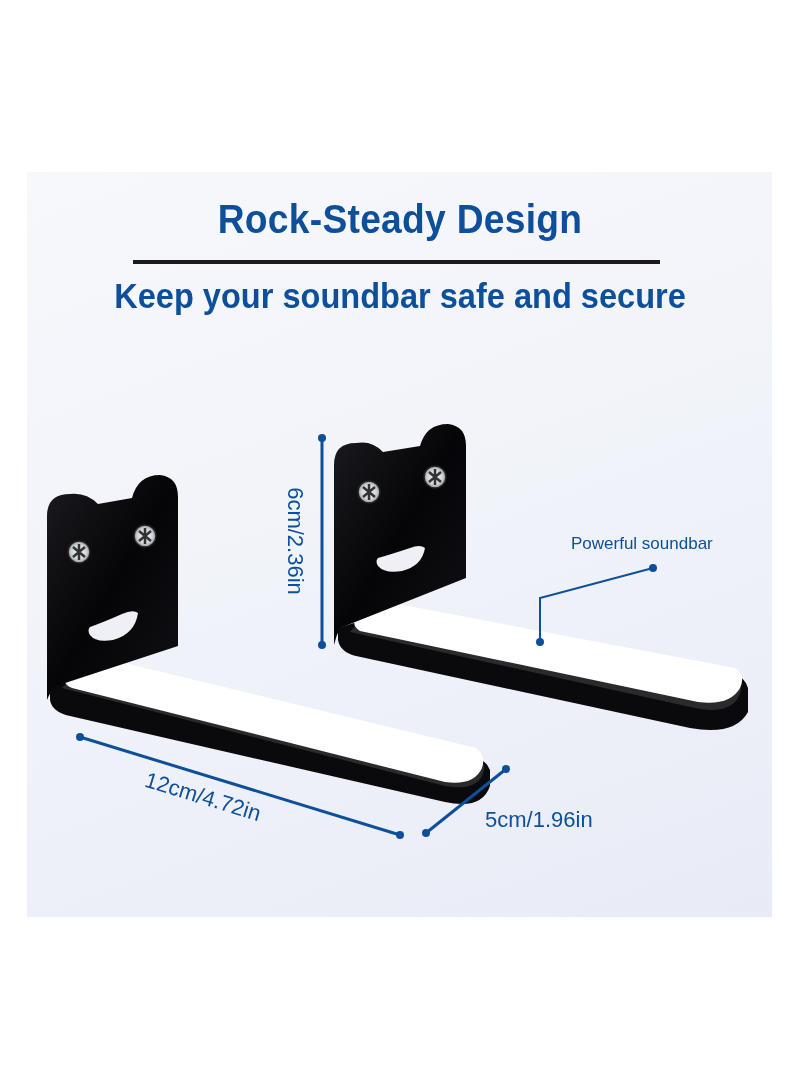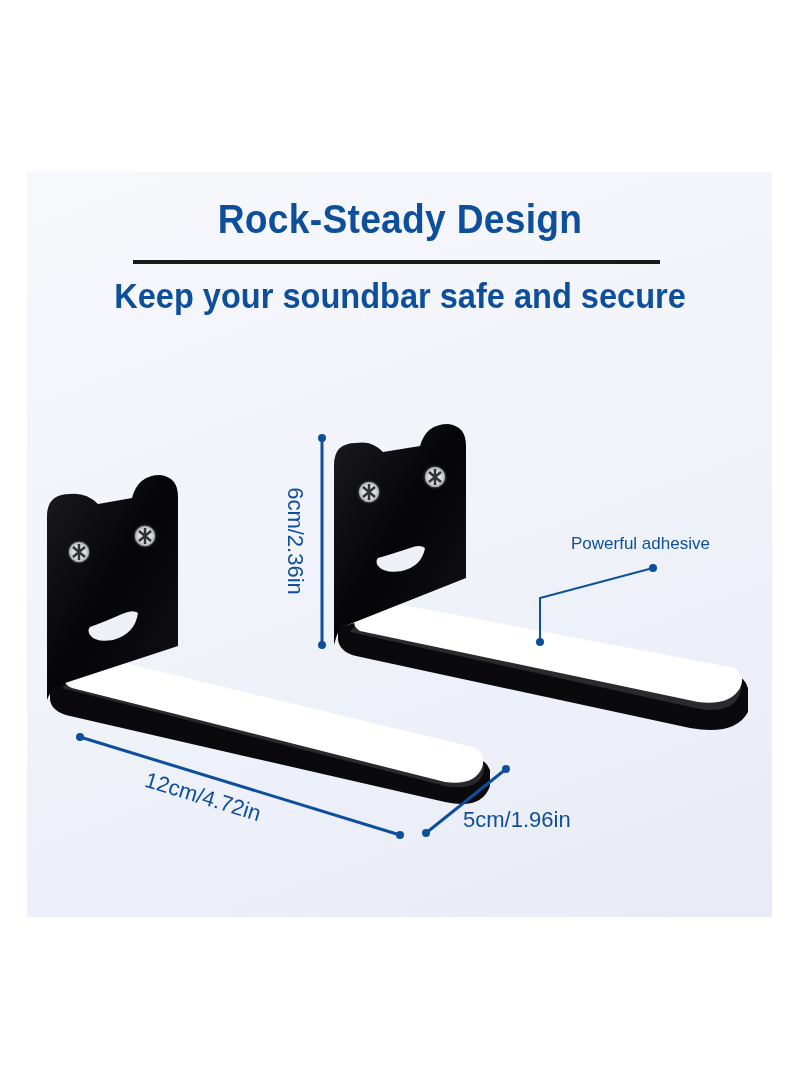--- a/index.html
+++ b/index.html
@@ -157,14 +157,14 @@
 
   <g>
     <polyline points="653,568 540,598 540,642" fill="none" stroke="#0d4f9a" stroke-width="2"></polyline>
     <circle cx="653" cy="568" r="4" fill="#0d4f9a"></circle>
     <circle cx="540" cy="642" r="4" fill="#0d4f9a"></circle>
   </g>
 </svg>
 
 <div class="label" style="left:241px; top:530px; transform: rotate(90deg); transform-origin: center;">6cm/2.36in</div>
 <div class="label" style="left:143px; top:786px; transform: rotate(17deg); transform-origin: center;">12cm/4.72in</div>
-<div class="label" style="left:463px; top:809px;">5cm/1.96in</div>
-<div class="label label-small" style="left:571px; top:535px;">Powerful adhesive</div>
+<div class="label" style="left:485px; top:809px;">5cm/1.96in</div>
+<div class="label label-small" style="left:571px; top:535px;">Powerful soundbar</div>
 
 </body></html>

